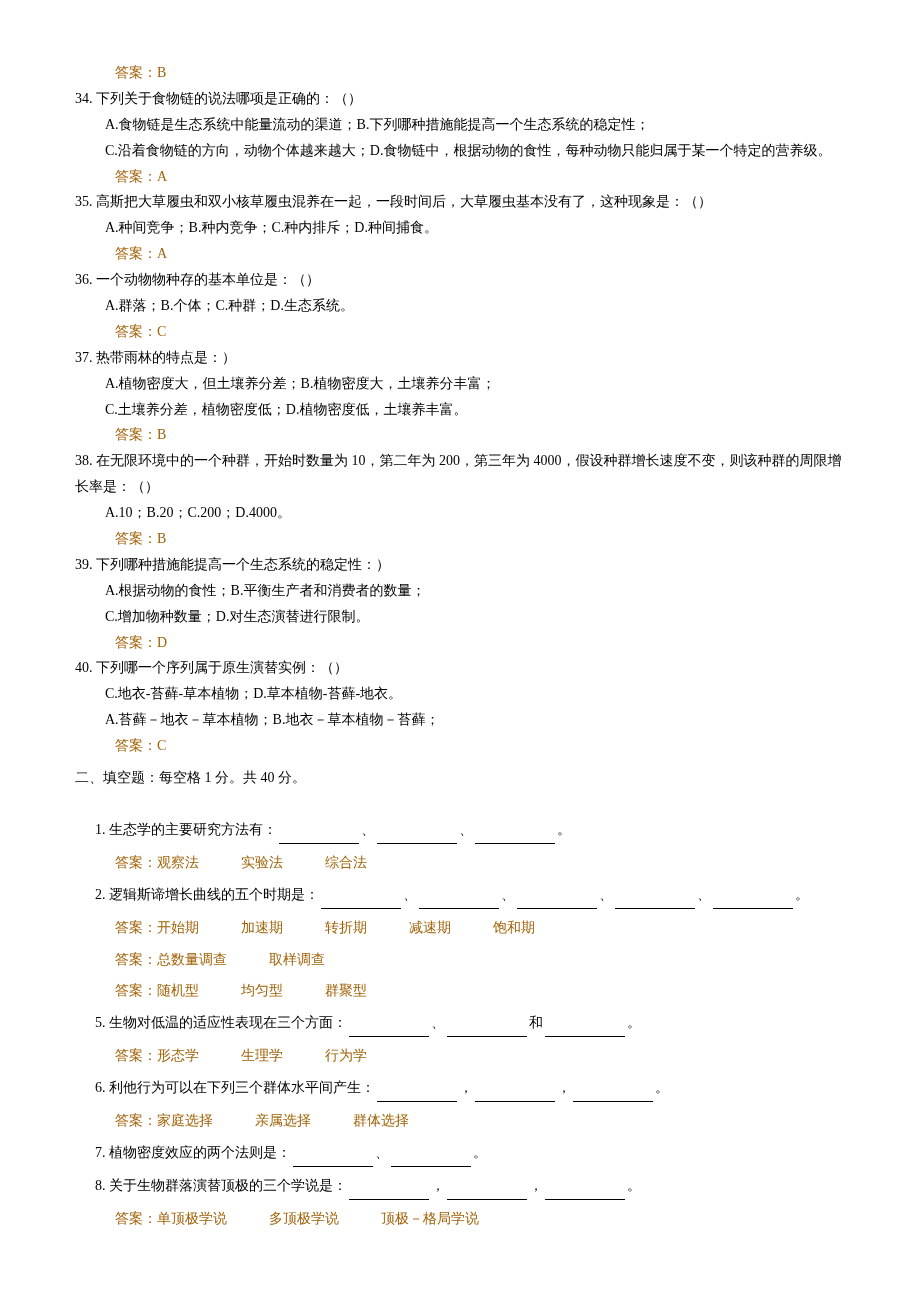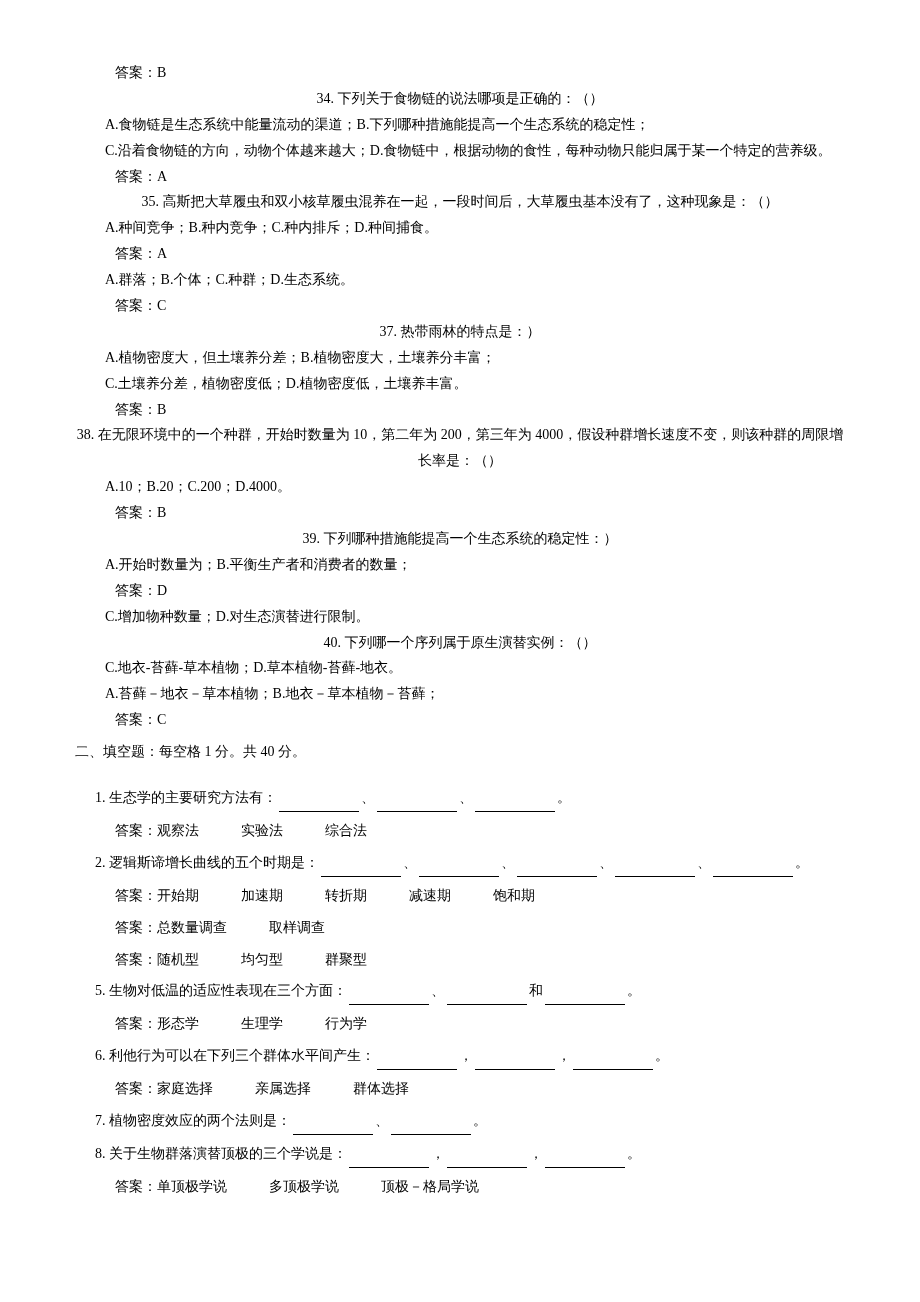--- a/index.html
+++ b/index.html
@@ -10,62 +10,63 @@
       line-height: 1.85;
       color: #000;
       background: #fff;
       width: 920px;
       box-sizing: border-box;
       position: relative;
       min-height: 1302px;
     }
     .line { }
     .indent-ans { padding-left: 40px; }
-    .indent-q { padding-left: 0; text-align: center; }
+    .indent-q { padding-left: 0; }
     .indent-opt { padding-left: 30px; text-indent: 0; }
-    .answer { color: #000000; }
+    .answer { color: #a16207; }
     .blank {
       display: inline-block;
       min-width: 60px;
       border-bottom: 1px solid #000;
       margin: 0 2px;
       vertical-align: baseline;
     }
     .blank-80 { min-width: 80px; }
-    .section { margin-top: 6px; margin-bottom: 6px; }
+    .section { margin-top: 6px; margin-bottom: 12px; }
     .fill-q { padding-left: 25px; text-indent: -25px; margin-left: 20px; }
     .fill-ans { padding-left: 20px; margin-left: 20px; }
     .sp { margin-bottom: 6px; }
   </style>
 </head>
 <body>
 
 <div class="line indent-ans answer">答案：B</div>
 
 <div id="mcq-container">
     <div class="line indent-q">34. 下列关于食物链的说法哪项是正确的：（）</div>
     <div class="line indent-opt">A.食物链是生态系统中能量流动的渠道；B.下列哪种措施能提高一个生态系统的稳定性；</div>
     <div class="line indent-opt">C.沿着食物链的方向，动物个体越来越大；D.食物链中，根据动物的食性，每种动物只能归属于某一个特定的营养级。</div>
     <div class="line indent-ans answer">答案：A</div>
     <div class="line indent-q">35. 高斯把大草履虫和双小核草履虫混养在一起，一段时间后，大草履虫基本没有了，这种现象是：（）</div>
     <div class="line indent-opt">A.种间竞争；B.种内竞争；C.种内排斥；D.种间捕食。</div>
     <div class="line indent-ans answer">答案：A</div>
+    <div class="line indent-q">36. 一个动物物种存的基本单位是：（）</div>
     <div class="line indent-opt">A.群落；B.个体；C.种群；D.生态系统。</div>
     <div class="line indent-ans answer">答案：C</div>
     <div class="line indent-q">37. 热带雨林的特点是：）</div>
     <div class="line indent-opt">A.植物密度大，但土壤养分差；B.植物密度大，土壤养分丰富；</div>
     <div class="line indent-opt">C.土壤养分差，植物密度低；D.植物密度低，土壤养丰富。</div>
     <div class="line indent-ans answer">答案：B</div>
     <div class="line indent-q">38. 在无限环境中的一个种群，开始时数量为 10，第二年为 200，第三年为 4000，假设种群增长速度不变，则该种群的周限增长率是：（）</div>
     <div class="line indent-opt">A.10；B.20；C.200；D.4000。</div>
     <div class="line indent-ans answer">答案：B</div>
     <div class="line indent-q">39. 下列哪种措施能提高一个生态系统的稳定性：）</div>
-    <div class="line indent-opt">A.开始时数量为；B.平衡生产者和消费者的数量；</div>
+    <div class="line indent-opt">A.根据动物的食性；B.平衡生产者和消费者的数量；</div>
+    <div class="line indent-opt">C.增加物种数量；D.对生态演替进行限制。</div>
     <div class="line indent-ans answer">答案：D</div>
-    <div class="line indent-opt">C.增加物种数量；D.对生态演替进行限制。</div>
     <div class="line indent-q">40. 下列哪一个序列属于原生演替实例：（）</div>
     <div class="line indent-opt">C.地衣-苔藓-草本植物；D.草本植物-苔藓-地衣。</div>
     <div class="line indent-opt">A.苔藓－地衣－草本植物；B.地衣－草本植物－苔藓；</div>
     <div class="line indent-ans answer">答案：C</div>
   </div>
 
 <div class="line section">二、填空题：每空格 1 分。共 40 分。</div>
 <div style="height:14px;"></div>
 
 <div id="fill-container">

